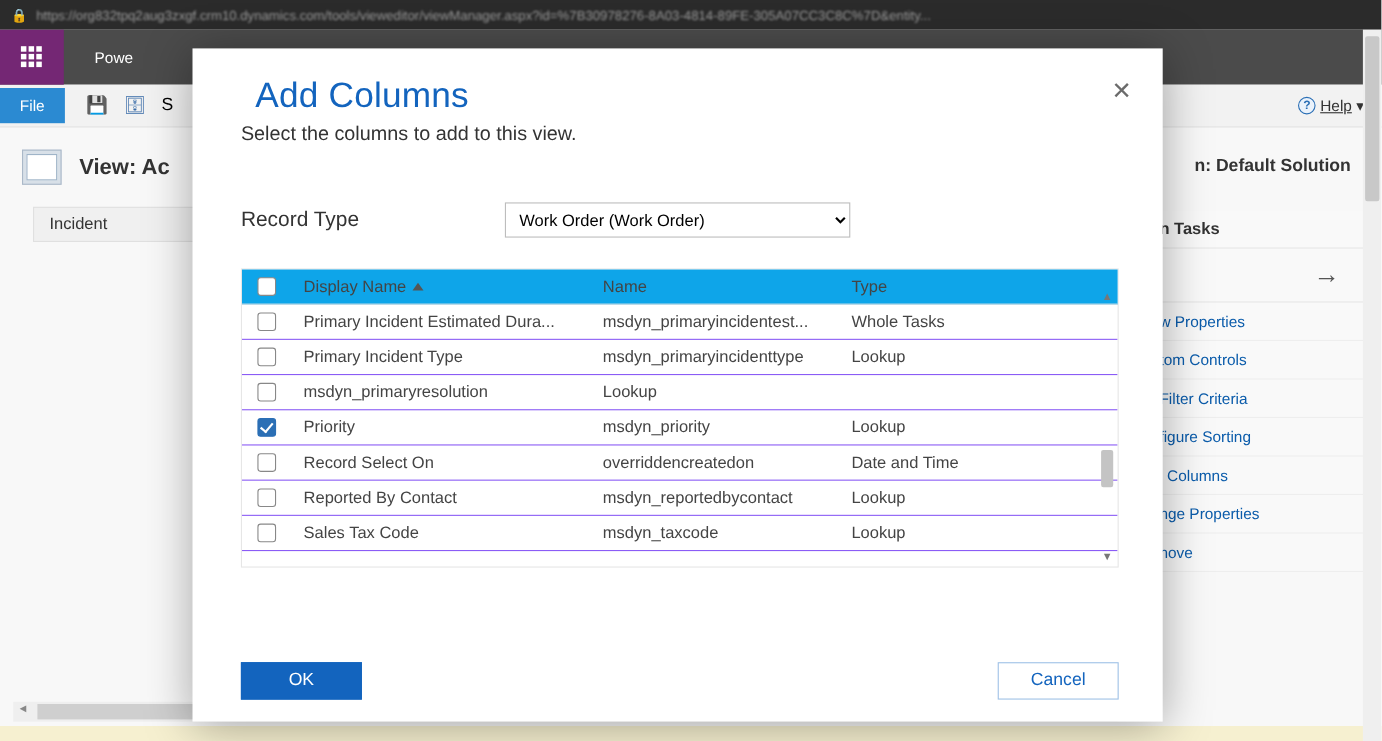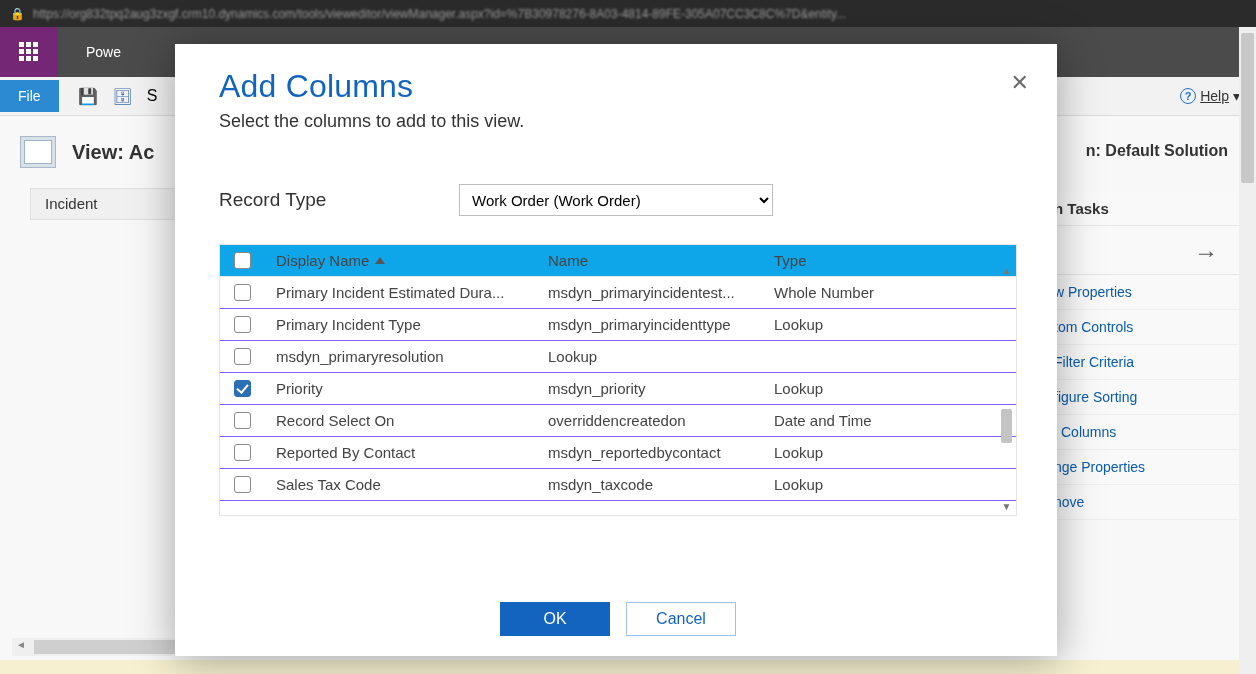--- a/index.html
+++ b/index.html
@@ -117,21 +117,21 @@
   
   .modal {
     position: absolute;
     left: 175px; top: 44px;
     width: 882px; height: 612px;
     background: #fff;
     box-shadow: 0 4px 40px rgba(0,0,0,0.35);
     display: flex; flex-direction: column;
     padding: 24px 40px 20px 44px;
   }
-  .modal-title { font-size: 32px; color: #1364be; font-weight: 400; letter-spacing: .2px; }
+  .modal-title { font-size: 32px; color: #1364be; font-weight: 400; letter-spacing: .2px; margin-left: 13px; }
   .modal-subtitle { font-size: 18px; color: #333; margin-top: 6px; }
   .close-x {
     position: absolute; right: 28px; top: 26px;
     font-size: 22px; color: #6b6b6b; cursor: pointer;
   }
   .record-type-row {
     display: flex; align-items: center;
     margin-top: 52px;
   }
   .record-type-label { font-size: 19px; color: #333; width: 240px; }
@@ -185,21 +185,21 @@
   .grid-vscroll { position:absolute; right:2px; top:34px; bottom:2px; width:15px; }
   .grid-vscroll-thumb { position:absolute; left:2px; right:2px; top:130px; height:34px; background:#c4c4c4; border-radius:2px; }
   .grid-scroll-up, .grid-scroll-down {
     position:absolute; left:0; right:0; height:14px; color:#777; font-size:10px;
     display:flex; align-items:center; justify-content:center;
   }
   .grid-scroll-up { top:-16px; } .grid-scroll-down { bottom:-0px; }
 
   .modal-buttons {
     margin-top: auto;
-    display:flex; justify-content:center; gap:16px;
+    display:flex; justify-content:space-between; gap:16px;
     padding-top: 24px;
   }
   .btn {
     min-width: 110px; height: 34px; font-size: 16px;
     display:flex; align-items:center; justify-content:center;
     cursor:pointer;
   }
   .btn-primary { background:#1364be; color:#fff; border:1px solid #1364be; }
   .btn-secondary { background:#fff; color:#1364be; border:1px solid #9fc1e6; }
 </style>
@@ -299,21 +299,21 @@
       <div class="gh-cell">Name</div>
       <div class="gh-cell">Type</div>
     </div>
     <div class="grid-body" id="grid-body">
         <div class="grid-row">
           <div class="chk-cell">
             <span class="chk"></span>
           </div>
           <div class="cell">Primary Incident Estimated Dura...</div>
           <div class="cell">msdyn_primaryincidentest...</div>
-          <div class="cell">Whole Number</div>
+          <div class="cell">Whole Tasks</div>
         </div>
         <div class="grid-row">
           <div class="chk-cell">
             <span class="chk"></span>
           </div>
           <div class="cell">Primary Incident Type</div>
           <div class="cell">msdyn_primaryincidenttype</div>
           <div class="cell">Lookup</div>
         </div>
         <div class="grid-row">

